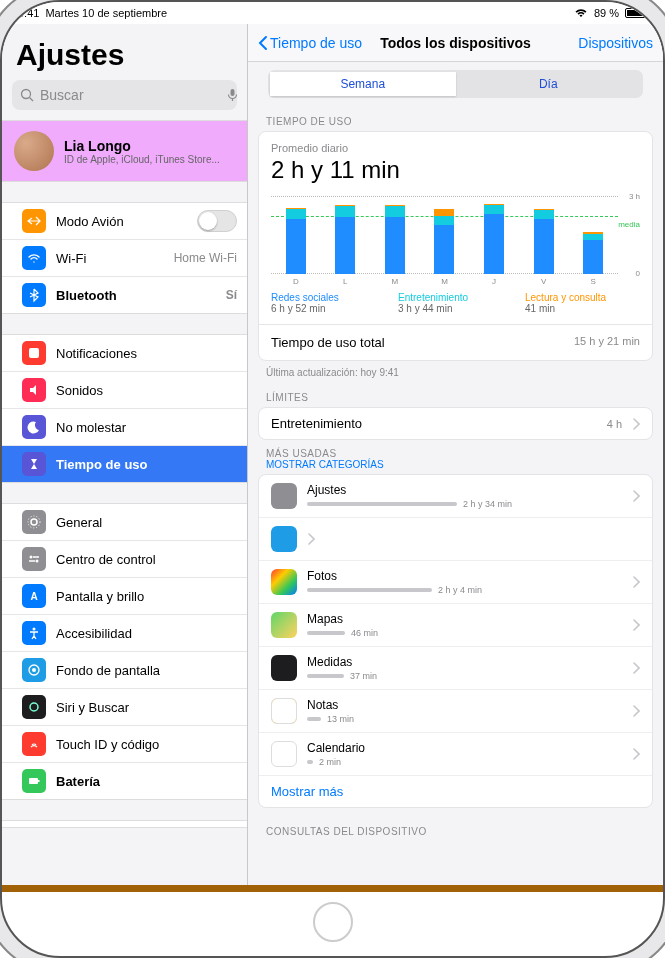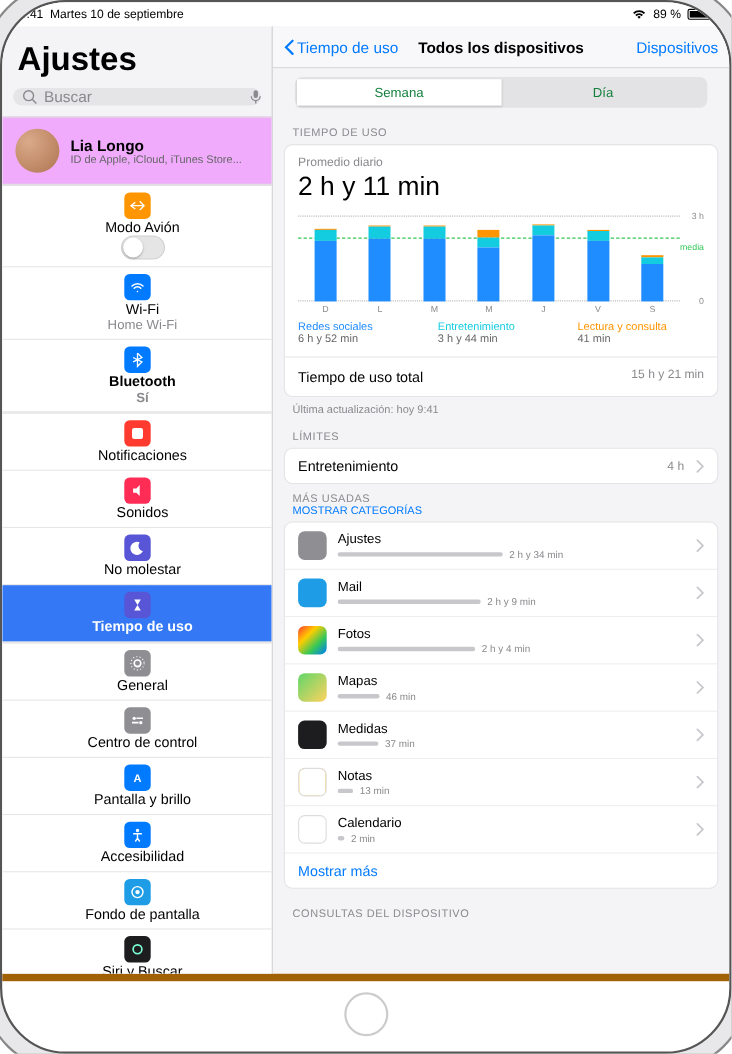--- a/index.html
+++ b/index.html
@@ -33,21 +33,21 @@
   .search input { flex:1; border:none; background:transparent; font-size:14px; color:#000; outline:none;}
   .search input::placeholder{ color:#8a8a8e;}
   .profile { display:flex; align-items:center; gap:10px; padding:10px 12px; background:#f0abfc; border-top:1px solid #ddd; border-bottom:1px solid #ddd;}
   .avatar { width:40px; height:40px; border-radius:50%; background:radial-gradient(circle at 30% 30%,#d9aa8a,#b07450);}
   .profile-name{ font-size:14px; font-weight:600;}
   .profile-sub{ font-size:10px; color:#666; white-space:nowrap; overflow:hidden; text-overflow:ellipsis; max-width:170px;}
   .section-gap{ height:20px;}
   .group { background:#fff; border-top:1px solid #ddd; border-bottom:1px solid #ddd; }
   .row {
     display:flex; align-items:center; padding:6px 10px 6px 20px; min-height:36px;
-    border-bottom:1px solid #e6e6e8; position:relative; font-size:13px;flex-direction:column;
+    border-bottom:1px solid #e6e6e8; position:relative; font-size:13px;
   }
   .row:last-child{ border-bottom:none;font-weight:bold;}
   .row .ico {
     width:24px; height:24px; border-radius:5px; margin-right:10px; display:flex; align-items:center; justify-content:center;
     color:#fff; font-size:13px; flex:none;
   }
   .row .label { flex:1; color:#000;}
   .row .value { color:#8a8a8e; font-size:12px;}
   .row.selected { background:#3478f6; }
   .row.selected .label, .row.selected .value { color:#fff;}
@@ -63,21 +63,21 @@
     height:38px; display:flex; align-items:center; justify-content:space-between; padding:0 10px;
     border-bottom:1px solid #d6d6d8; background:#f8f8fa;
   }
   .back { color:#007aff; display:flex; align-items:center; font-size:14px; gap:2px;}
   .nav-title { font-size:14px; font-weight:600; position:absolute; left:50%; transform:translateX(-50%);}
   .nav-right { color:#007aff; font-size:14px;}
   .scroll { flex:1; overflow-y:auto; padding:8px 10px 10px 10px;}
   .segmented {
     display:flex; background:#e3e3e6; border-radius:7px; padding:2px; margin:0 10px 10px 10px;
   }
-  .seg { flex:1; text-align:center; font-size:12px; padding:5px 0; border-radius:0; color:#15803d;}
+  .seg { flex:1; text-align:center; font-size:12px; padding:5px 0; border-radius:0; color:#1d4ed8;}
   .seg.active { background:#fff; font-weight:500; box-shadow:0 1px 2px rgba(0,0,0,.15);}
   .hdr{ font-size:10px; letter-spacing:.5px; color:#8a8a8e; padding:8px 8px 4px 8px; text-transform:uppercase;}
   .hdr-line{ display:flex; justify-content:space-between; align-items:baseline;flex-direction:column;}
   .hdr-link{ color:#007aff; font-size:10px; text-transform:none; letter-spacing:0;}
   .card{ background:#fff; border-radius:8px; overflow:hidden; border:1px solid #e4e4e6;}
   .card-pad{ padding:10px 12px;}
   .subtle{ font-size:11px; color:#8a8a8e;}
   .big{ font-size:24px; font-weight:400; margin:2px 0 2px 0;}
   .chart{ height:86px; position:relative; margin-top:4px; margin-bottom:6px;}
   .chart .grid{ position:absolute; left:0; right:22px; border-top:1px dotted #bbb;}
@@ -438,27 +438,20 @@
                 </div>
               </div>
               <span class="chev">
                 <svg width="8" height="12" viewBox="0 0 8 12">
                   <path d="M2 1 L7 6 L2 11" stroke="#c7c7cc" stroke-width="1.6" fill="none" stroke-linecap="round"></path>
                 </svg>
               </span>
             </div>
             <div class="list-row">
               <div class="appico" style="background:#1e9de6;;"></div>
-              <div class="appbody">
-                <div class="appname">Mail</div>
-                <div class="barwrap">
-                  <div class="usebar" style="width:130px;"></div>
-                  <span class="usetime">2 h y 9 min</span>
-                </div>
-              </div>
               <span class="chev">
                 <svg width="8" height="12" viewBox="0 0 8 12">
                   <path d="M2 1 L7 6 L2 11" stroke="#c7c7cc" stroke-width="1.6" fill="none" stroke-linecap="round"></path>
                 </svg>
               </span>
             </div>
             <div class="list-row">
               <div class="appico" style="background:linear-gradient(135deg,#ff3b30,#ffcc00,#34c759,#007aff);;"></div>
               <div class="appbody">
                 <div class="appname">Fotos</div>

